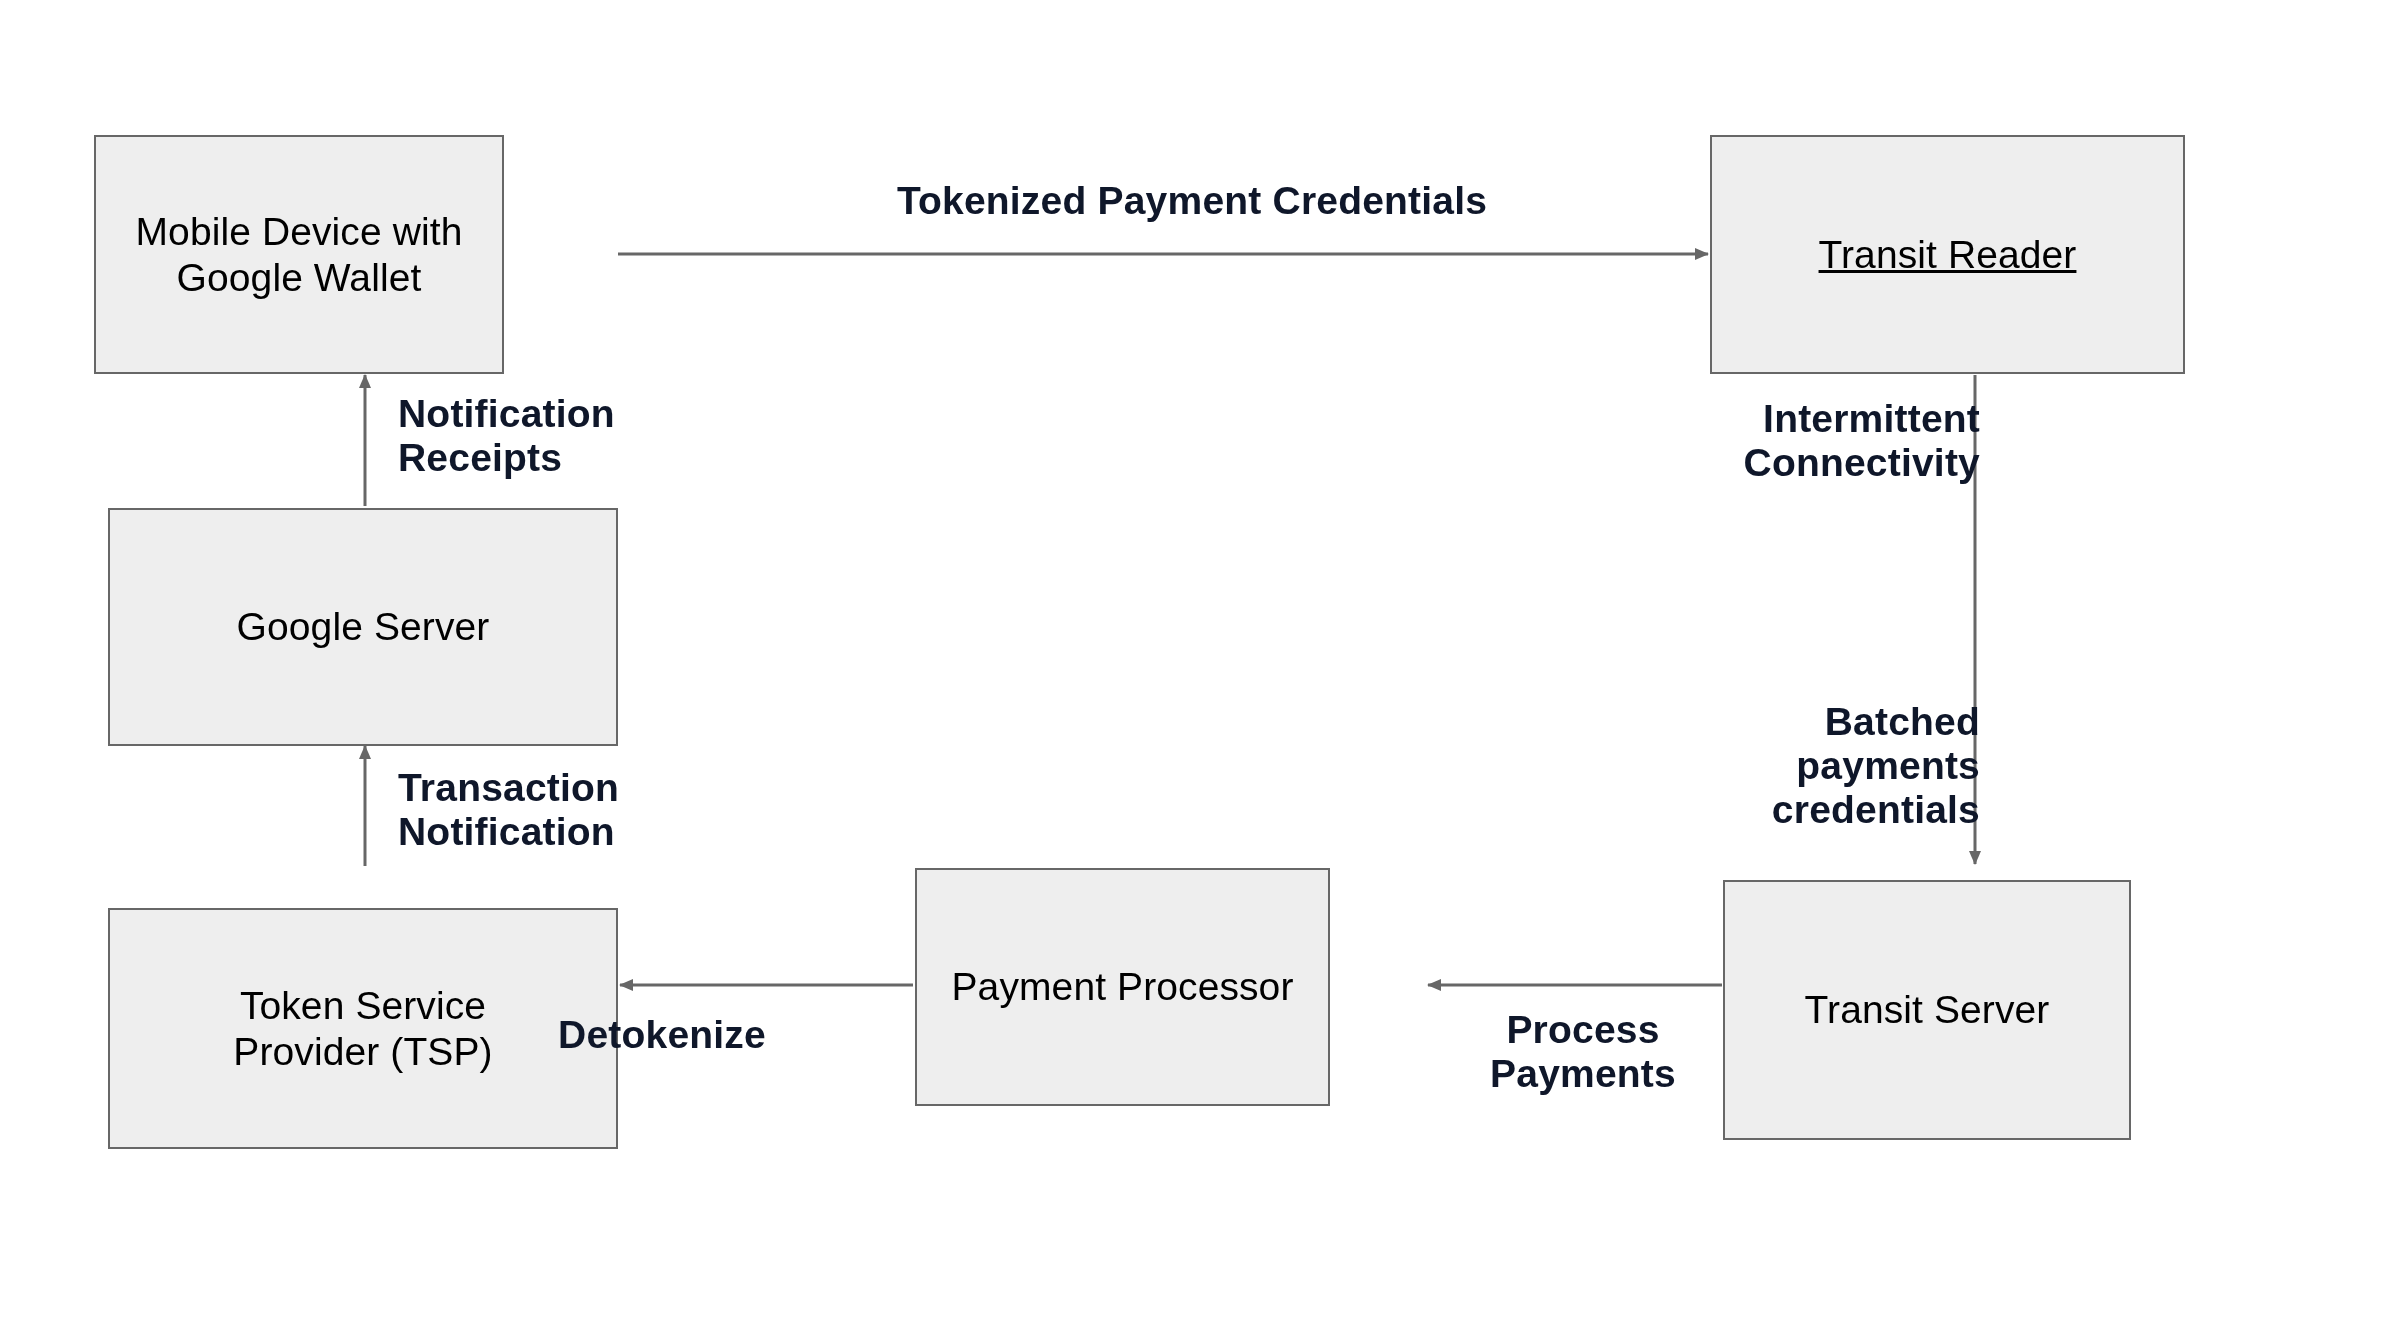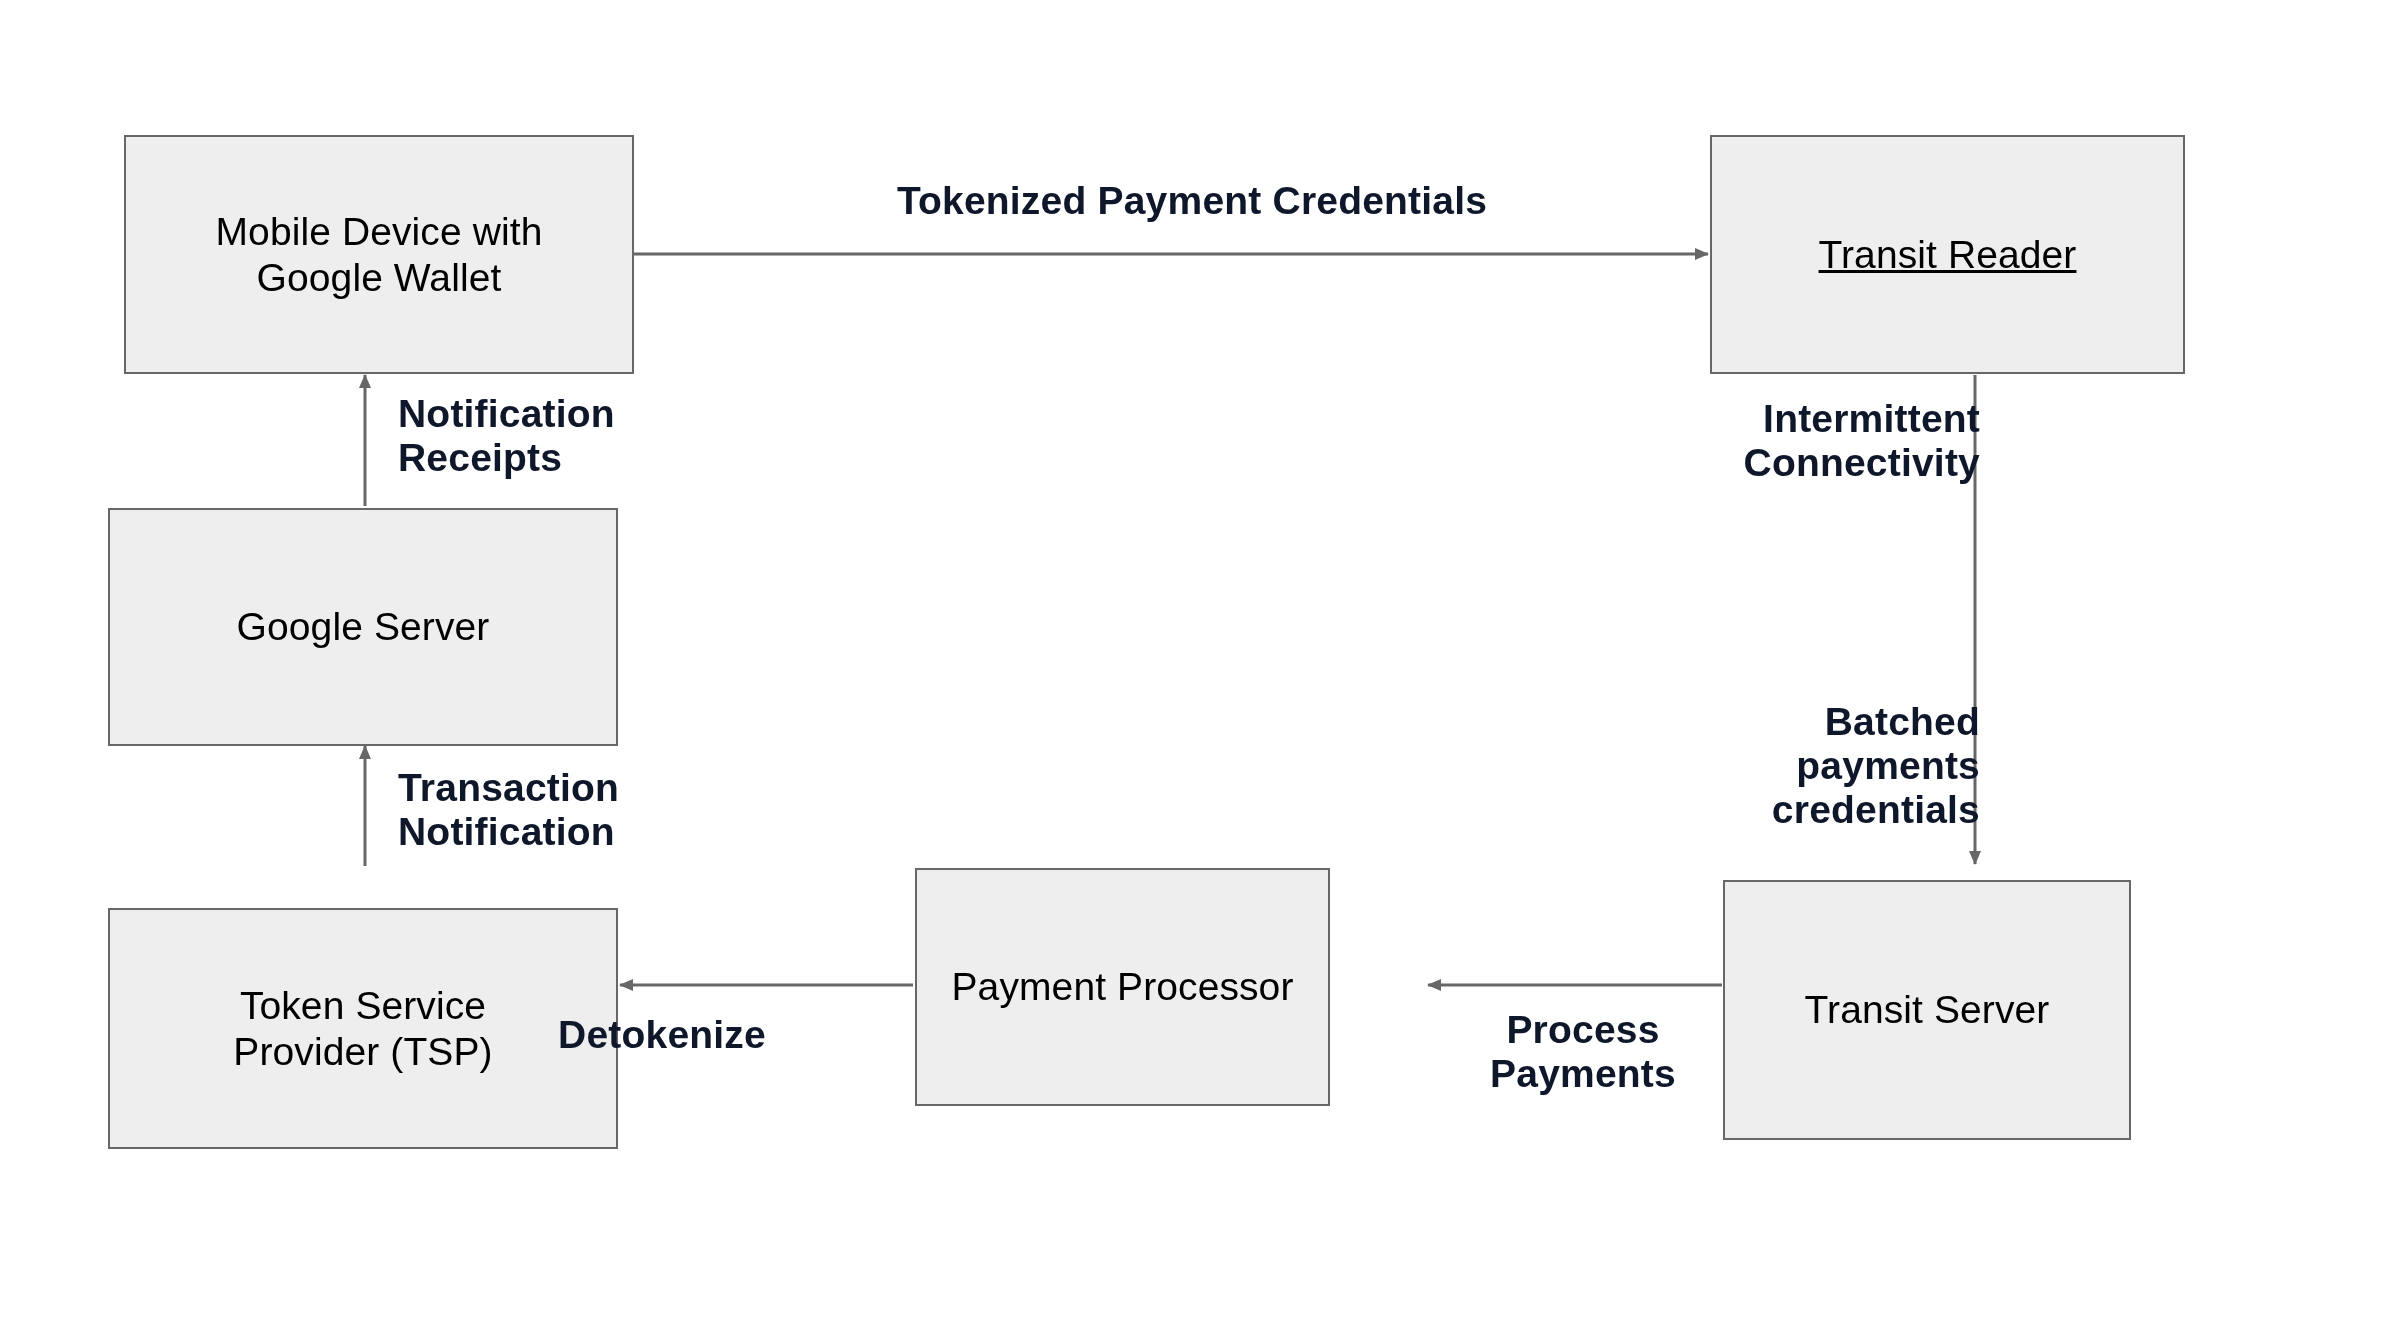--- a/index.html
+++ b/index.html
@@ -53,21 +53,21 @@
     font-weight: bold;
     line-height: 1.13;
     white-space: pre-line;
     letter-spacing: 0.2px;
   }
   .edge-label.c  { text-align: center; transform: translateX(-50%); }
   .edge-label.l  { text-align: left; }
   .edge-label.r  { text-align: right; transform: translateX(-100%); margin-left: 32px; }
 
   
-  #node-mobile-device   { left: 124px;  top: 135px;  width: 510px; height: 239px; }
+  #node-mobile-device   { left: 94px;  top: 135px;  width: 410px; height: 239px; }
   #node-google-server   { left: 108px;  top: 508px;  width: 510px; height: 238px; }
   #node-tsp             { left: 108px;  top: 908px;  width: 510px; height: 241px; }
   #node-payment-processor { left: 915px; top: 868px; width: 415px; height: 238px; }
   #node-transit-reader  { left: 1710px; top: 135px;  width: 475px; height: 239px; text-decoration: underline; }
   #node-transit-server  { left: 1723px; top: 880px;  width: 408px; height: 260px; }
 
   
   #label-tokenized-payment-credentials { left: 1192px; top: 179px; }
   #label-intermittent-connectivity     { left: 1948px; top: 397px; }
   #label-batched-payments-credentials  { left: 1948px; top: 700px; }

